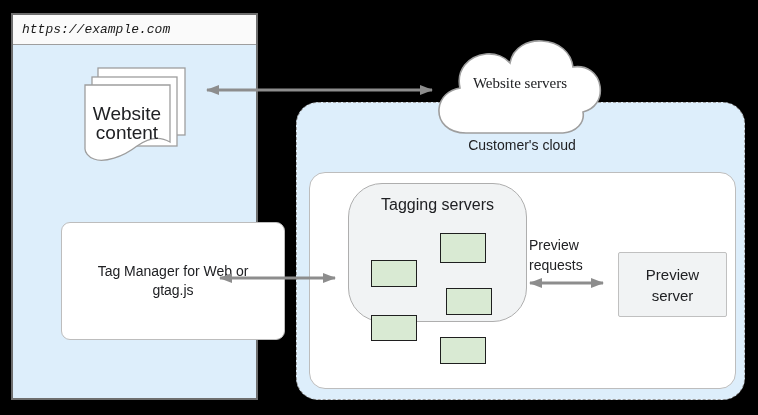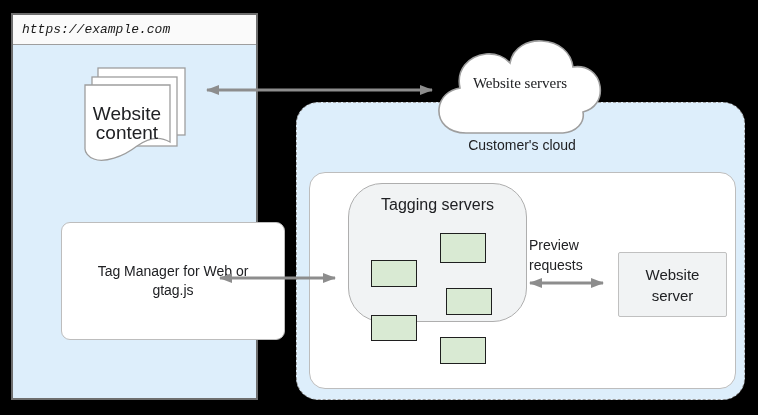--- a/index.html
+++ b/index.html
@@ -78,21 +78,21 @@
       <div class="tagging">
         <div class="tagging-label">Tagging servers</div>
         <div class="node n1"></div>
         <div class="node n2"></div>
         <div class="node n3"></div>
         <div class="node n4"></div>
         <div class="node n5"></div>
       </div>
       <div class="preview-requests">Preview requests</div>
       <div class="preview-server">
-        <span>Website server</span>
+        <span>Preview server</span>
       </div>
     </div>
   </div>
 
   <svg class="overlay" viewBox="0 0 758 415" xmlns="http://www.w3.org/2000/svg">
     <defs>
       <marker id="ah" markerUnits="userSpaceOnUse" markerWidth="14" markerHeight="12" refX="12" refY="5" orient="auto-start-reverse">
         <path d="M0,0 L13,5 L0,10 Z" class="ah-fill"></path>
       </marker>
     </defs>

